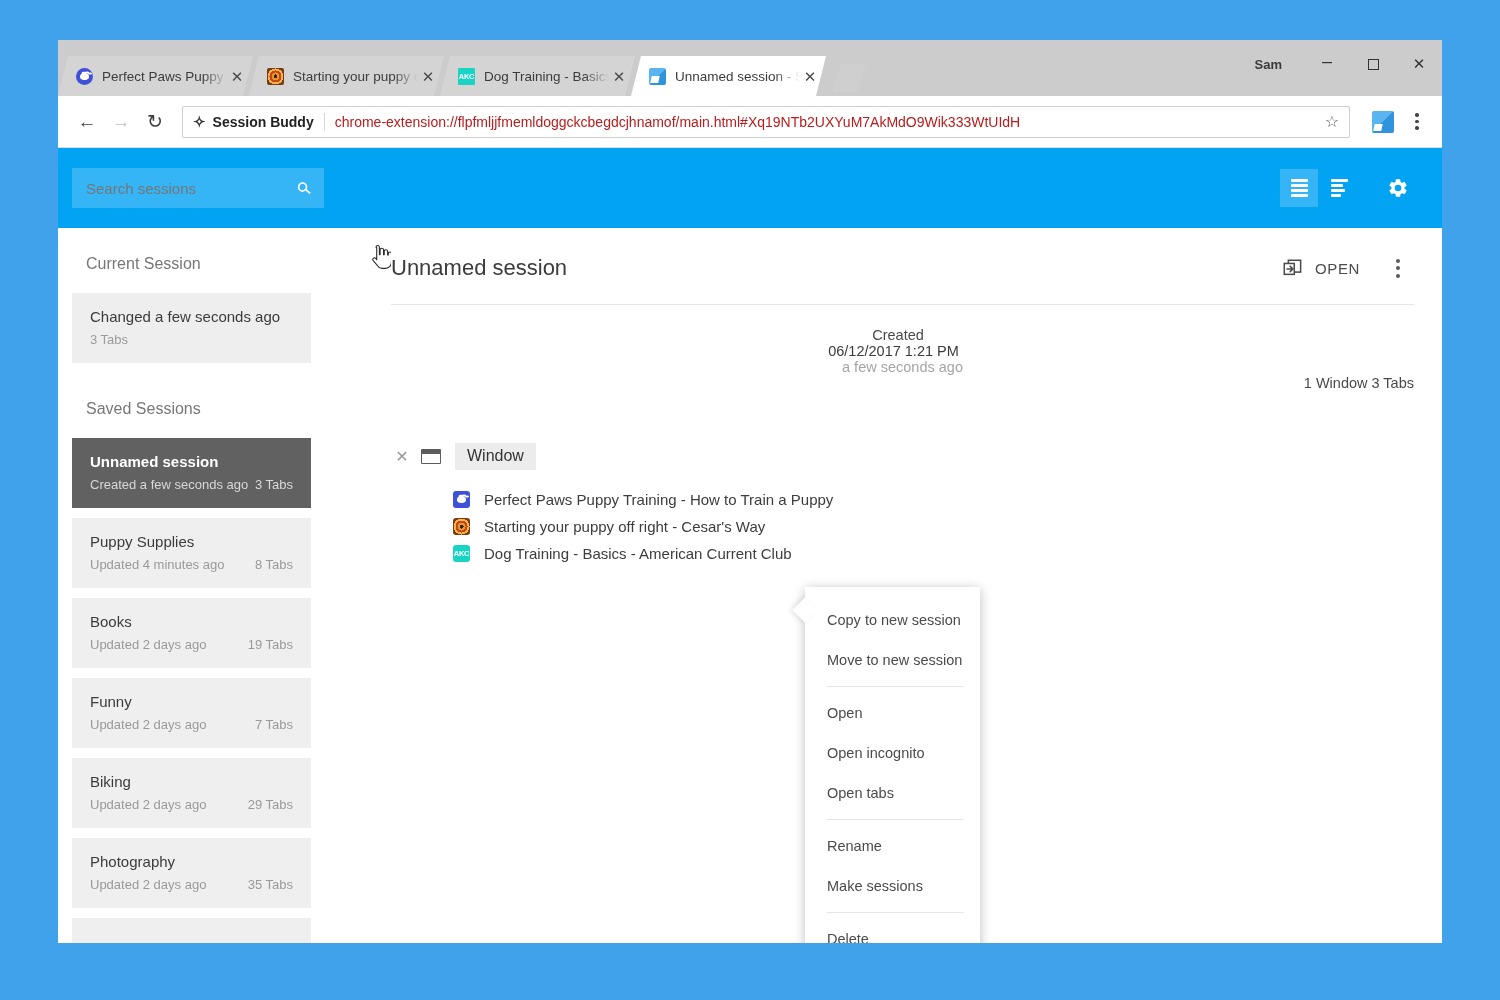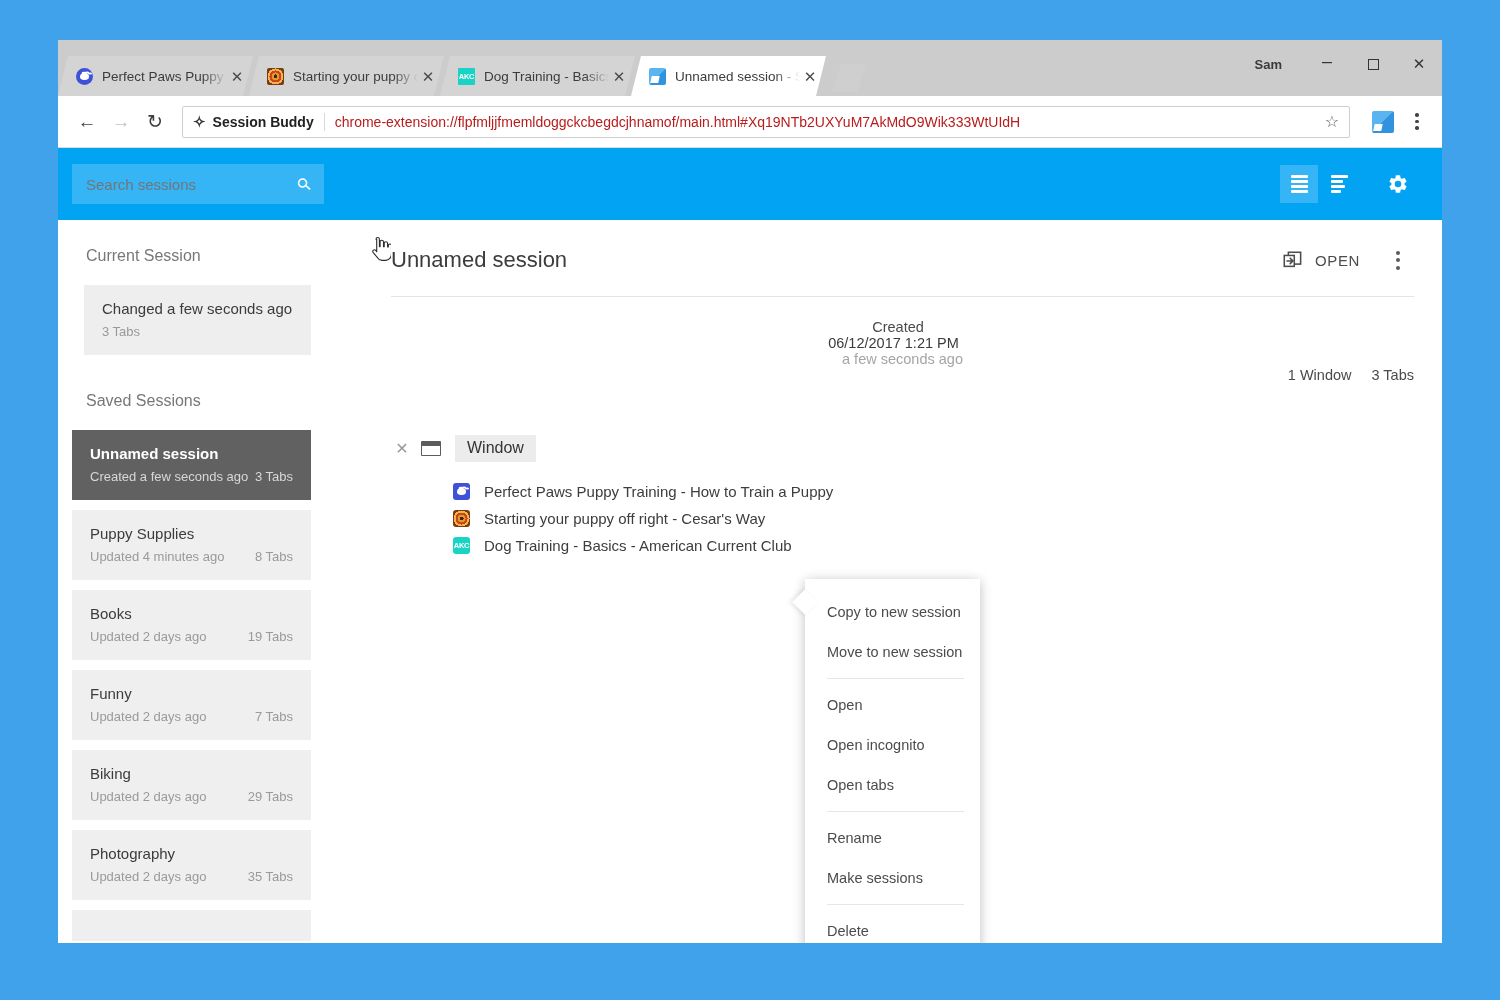--- a/index.html
+++ b/index.html
@@ -155,21 +155,21 @@
   }
   #chrome-menu {
     width: 26px; height: 26px; margin-left: 10px;
     display: flex; flex-direction: column; align-items: center; justify-content: center;
     gap: 3px;
   }
   #chrome-menu i { width: 3.4px; height: 3.4px; background: #444; border-radius: 50%; display: block; }
 
   
   #app-header {
-    height: 72px;
+    height: 80px;
     background: #03a3f4;
     display: flex; align-items: center;
     padding: 0 24px 0 14px;
   }
   #search-box {
     width: 252px; height: 40px;
     background: rgba(255,255,255,0.20);
     display: flex; align-items: center;
     padding: 0 14px;
   }
@@ -217,21 +217,21 @@
   .section-label {
     font-size: 16px;
     color: #777777;
     padding: 27px 0 20px 14px;
   }
   .session-card {
     background: #efefef;
     padding: 15px 18px 16px 18px;
     margin-bottom: 10px;
   }
-  .session-card.current { background: #eeeeee; margin-left: 12px; }
+  .session-card.current { background: #eeeeee; }
   .session-card.selected { background: #616161; }
   .session-title {
     font-size: 15px; color: #3b3b3b; margin-bottom: 7px;
   }
   .session-card.selected .session-title { color: #ffffff; font-weight: bold; }
   .session-meta {
     display: flex; justify-content: space-between;
     font-size: 13px; color: #9a9a9a;
   }
   .session-card.selected .session-meta { color: #d8d8d8; }
@@ -265,21 +265,21 @@
     border-top: 1px solid #e4e4e4;
     display: flex; align-items: center;
     padding: 22px 0 0 0;
     font-size: 14.5px;
     flex-direction: column;
   }
   #created-label { color: #4a4a4a; margin-right: 9px; }
   #created-date { color: #3c3c3c; margin-right: 18px; }
   #created-rel { color: #a5a5a5; }
   #counts { margin-left: auto; color: #4a4a4a; font-size: 14.5px; }
-  #counts span { margin-left: 16px; }
+  #counts span { }
 
   
   #window-group { margin-top: 52px; }
   #window-row { display: flex; align-items: center; height: 26px; }
   #window-close-icon {
     width: 22px; color: #9a9a9a; font-size: 16px;
     display: flex; align-items: center; justify-content: center;
   }
   #window-frame-icon {
     width: 20px; height: 15px;

